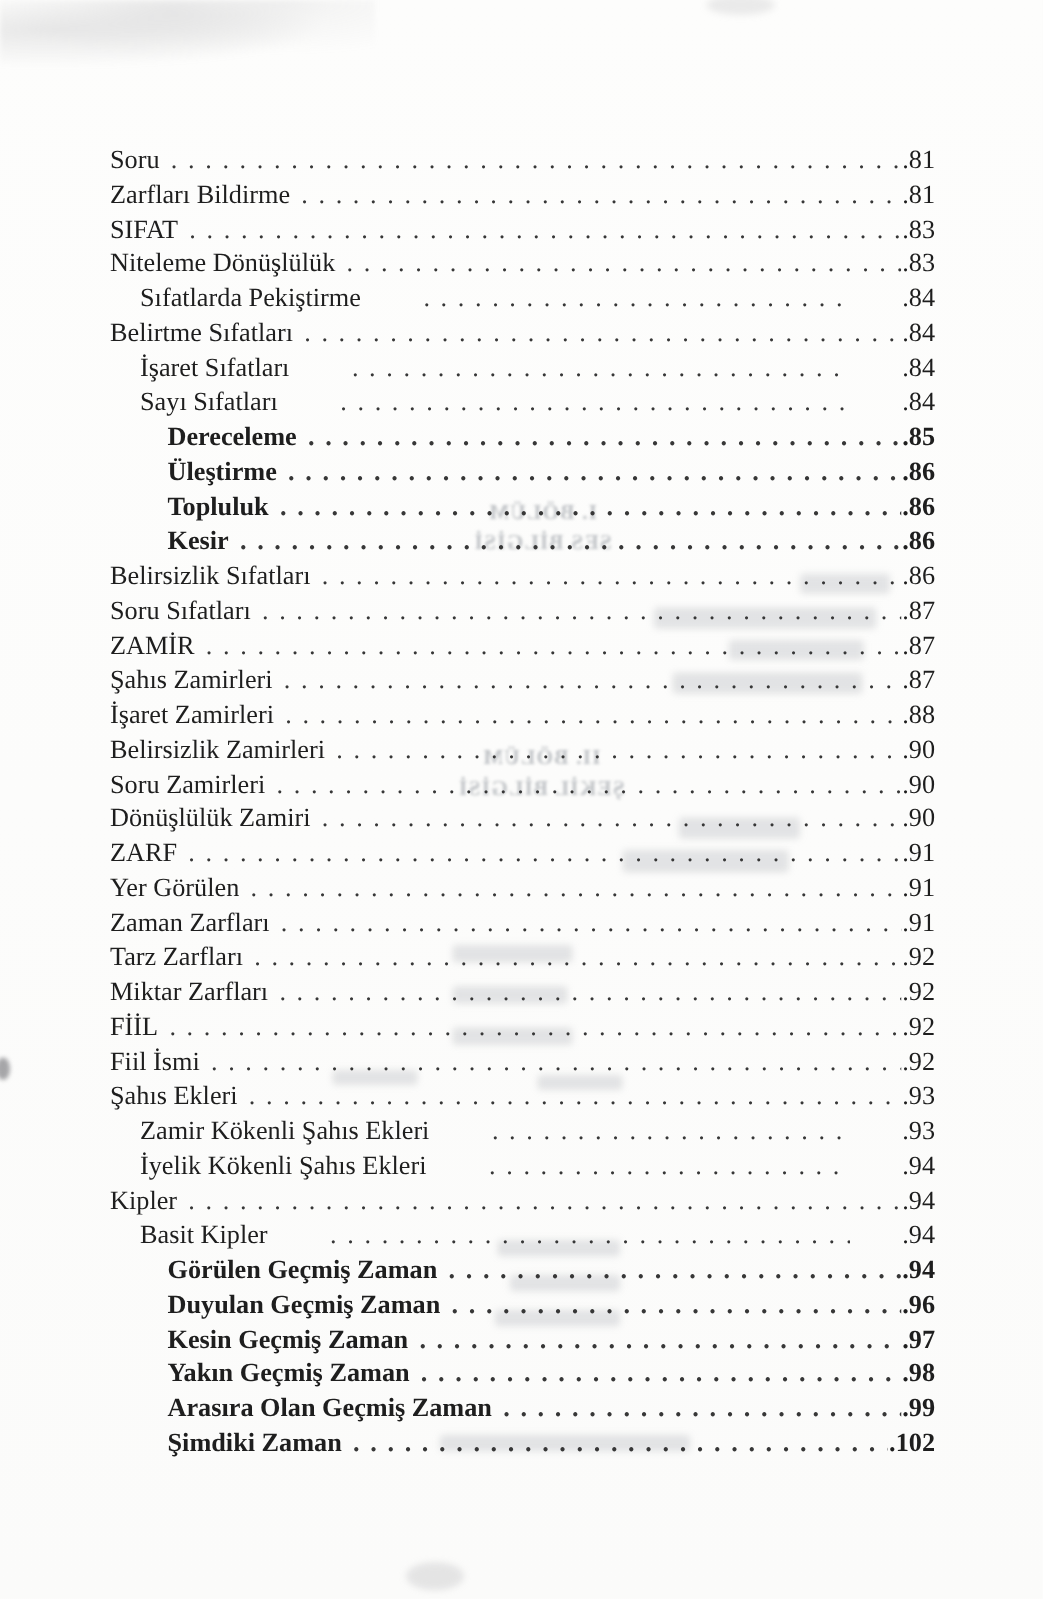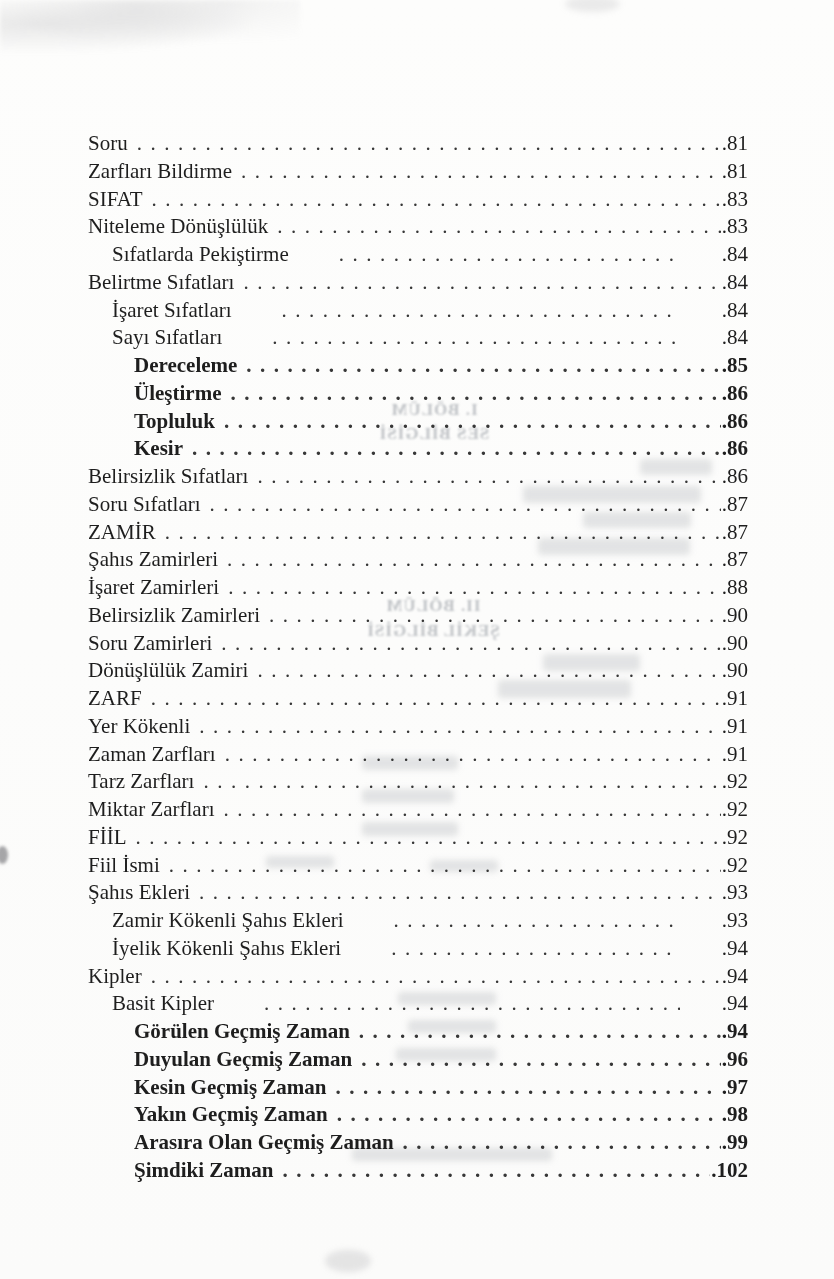--- a/index.html
+++ b/index.html
@@ -51,21 +51,21 @@
   #ghost-b { left: 344px; top: 593px; width: 178px; font-size: 17px; line-height: 25px; }
   .blob {
     position: absolute;
     background: rgba(138,143,150,0.22);
     border-radius: 3px;
     filter: blur(3px);
   }
   
   .toc {
     position: absolute;
-    left: 88px; top: 130px;
+    left: 88px; top: 114px;
     width: 660px;
     color: #1f1f1f;
   }
   .toc-row {
     display: flex;
     align-items: baseline;
     height: 27.76px;
     line-height: 27.76px;
     font-size: 21px;
     white-space: nowrap;
@@ -245,21 +245,21 @@
       <span class="pagenum">90</span>
     </div>
 
     <div class="toc-row">
       <span class="label">ZARF</span>
       <span class="leader"></span>
       <span class="pagenum">91</span>
     </div>
 
     <div class="toc-row">
-      <span class="label">Yer Kökenli</span>
+      <span class="label">Yer Görülen</span>
       <span class="leader"></span>
       <span class="pagenum">91</span>
     </div>
 
     <div class="toc-row">
       <span class="label">Zaman Zarfları</span>
       <span class="leader"></span>
       <span class="pagenum">91</span>
     </div>
 

